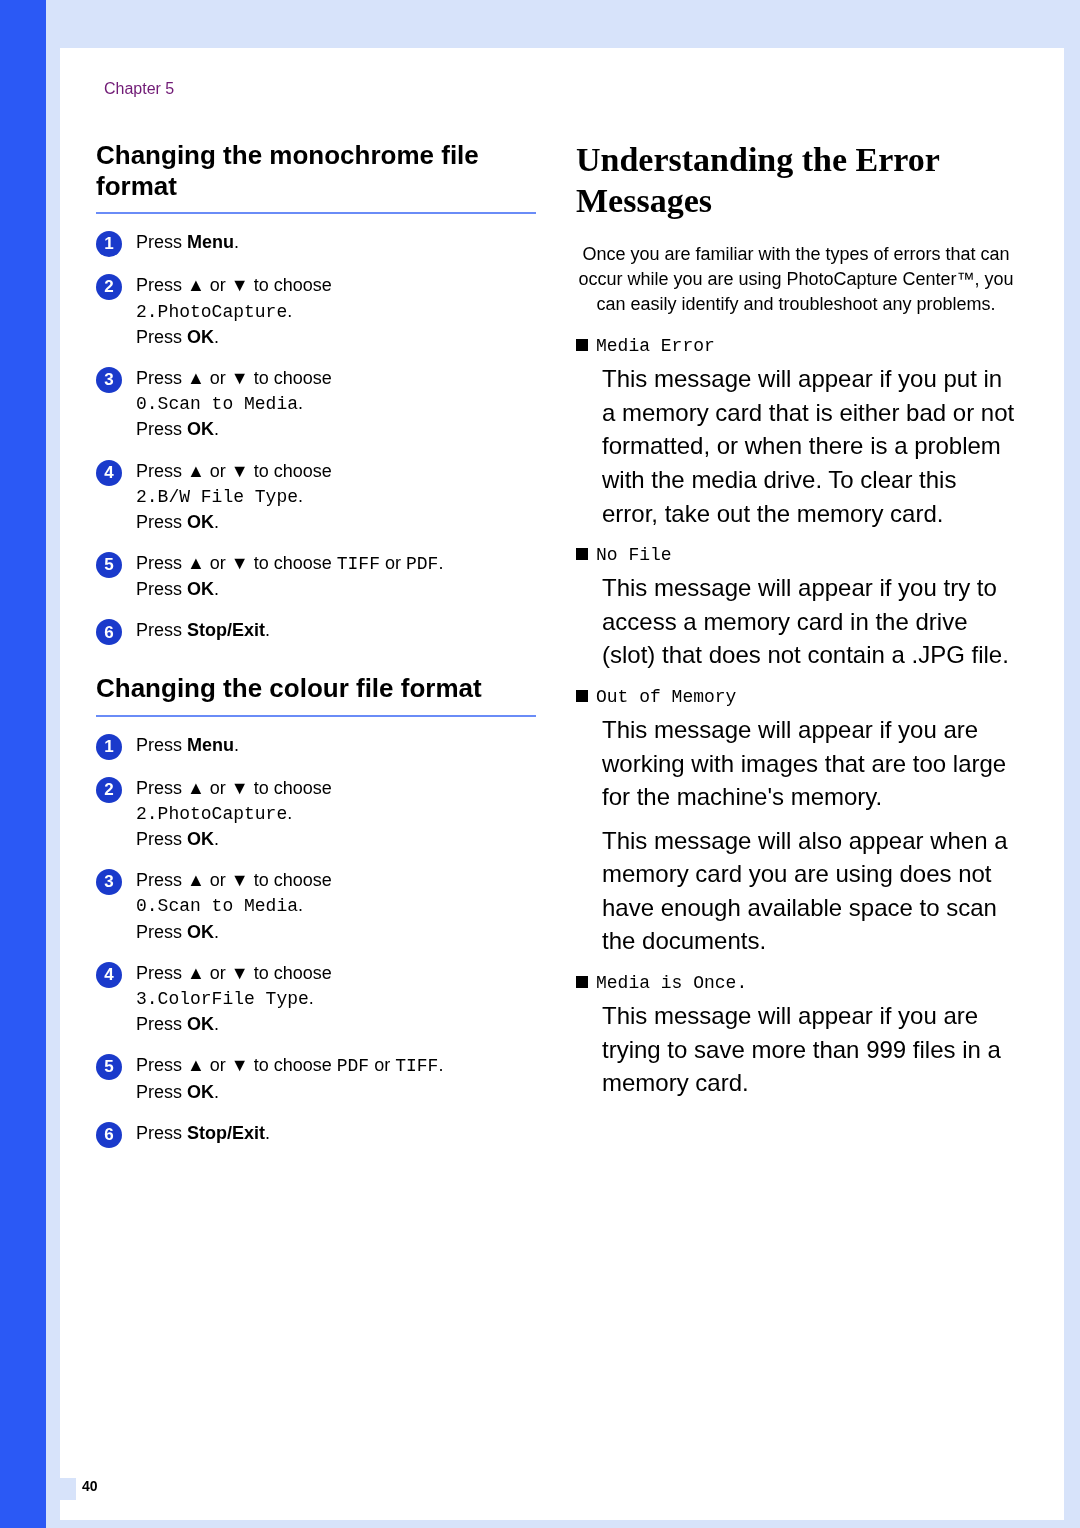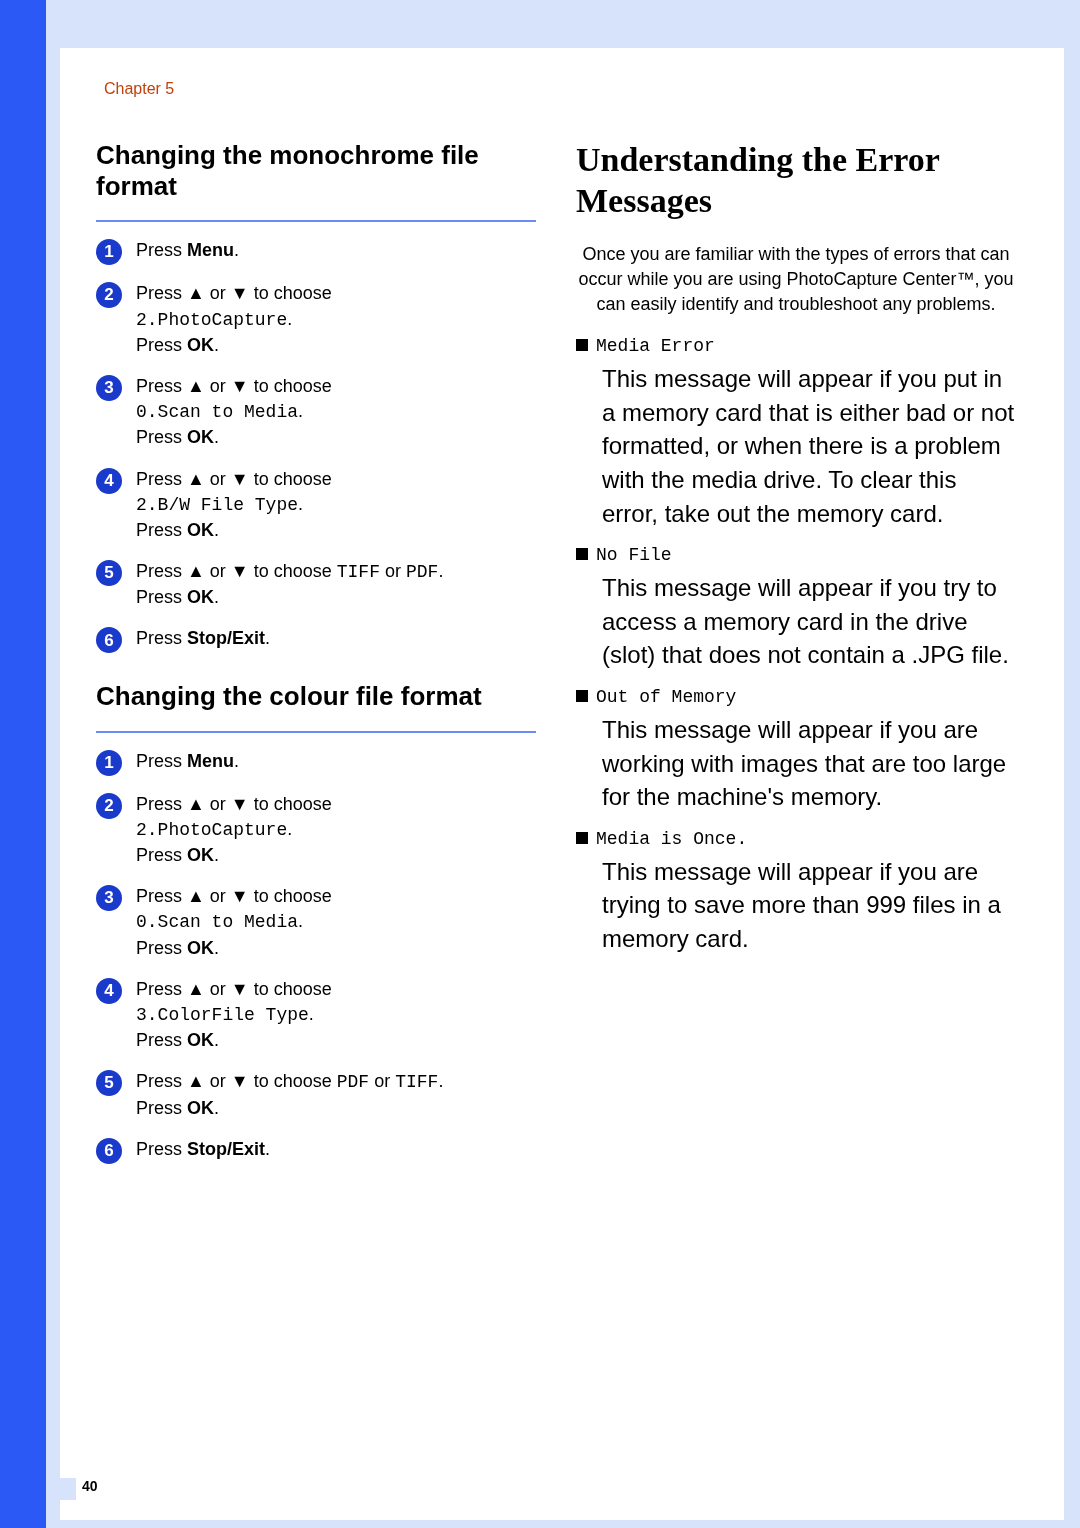--- a/index.html
+++ b/index.html
@@ -50,40 +50,40 @@
     top: 1478px;
     font-size: 14px;
     font-weight: bold;
     z-index: 4;
   }
   .chapter-label {
     position: absolute;
     left: 104px;
     top: 80px;
     font-size: 16px;
-    color: #c2410c;
+    color: #701a75;
   }
   .content {
     position: absolute;
     left: 96px;
     top: 140px;
     width: 920px;
     display: flex;
     gap: 40px;
   }
   .col {
     width: 440px;
   }
   h2.section {
     font-size: 26px;
     font-weight: bold;
     margin: 0 0 6px 0;
     line-height: 1.2;
     border-bottom: 2px solid #6a8cf7;
-    padding-bottom: 18px;
+    padding-bottom: 10px;
   }
   h1.main-title {
     font-size: 34px;
     font-weight: bold;
     margin: 0 0 20px 0;
     line-height: 1.2;
     font-family: Liberation Serif, serif;
   }
   .steps {
     margin: 16px 0 28px 0;
@@ -263,20 +263,21 @@
             <div class="error-title"><span class="sq"></span><span class="mono">Media Error</span></div>
             <div class="error-body">This message will appear if you put in a memory card that is either bad or not formatted, or when there is a problem with the media drive. To clear this error, take out the memory card.</div>
           </div>
           <div class="error-block">
             <div class="error-title"><span class="sq"></span><span class="mono">No File</span></div>
             <div class="error-body">This message will appear if you try to access a memory card in the drive (slot) that does not contain a .JPG file.</div>
           </div>
           <div class="error-block">
             <div class="error-title"><span class="sq"></span><span class="mono">Out of Memory</span></div>
             <div class="error-body">This message will appear if you are working with images that are too large for the machine's memory.</div>
+            <div class="error-body">This message will also appear when a memory card you are using does not have enough available space to scan the documents.</div>
           </div>
           <div class="error-block">
             <div class="error-title"><span class="sq"></span><span class="mono">Media is Once.</span></div>
             <div class="error-body">This message will appear if you are trying to save more than 999 files in a memory card.</div>
           </div>
         </div>
     </div>
   </div>
 
   <div class="page-number">40</div>

